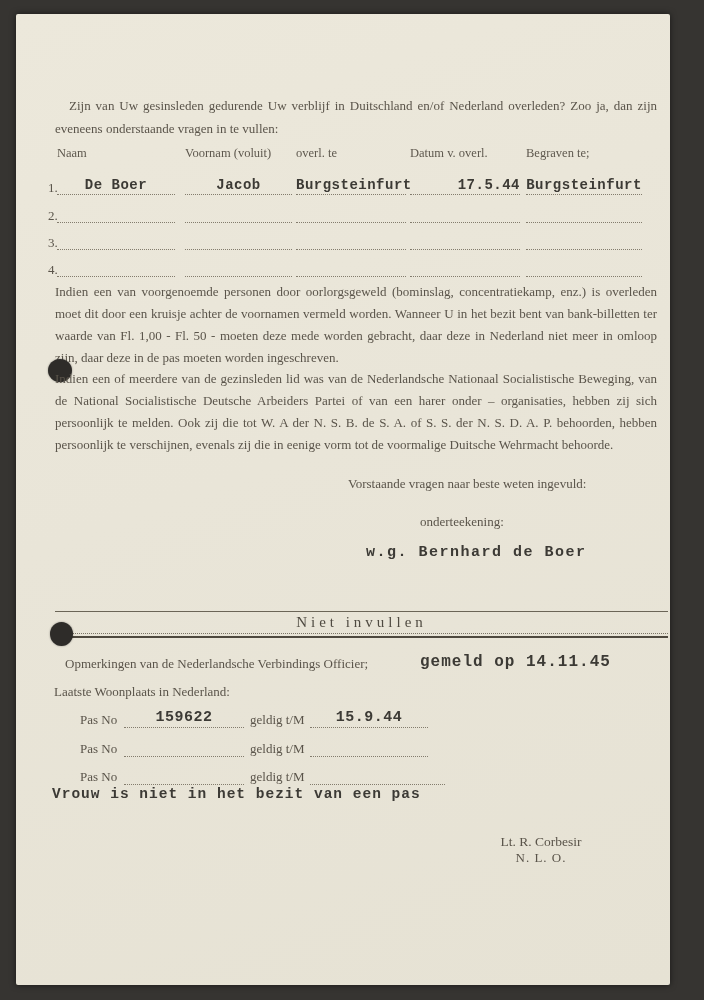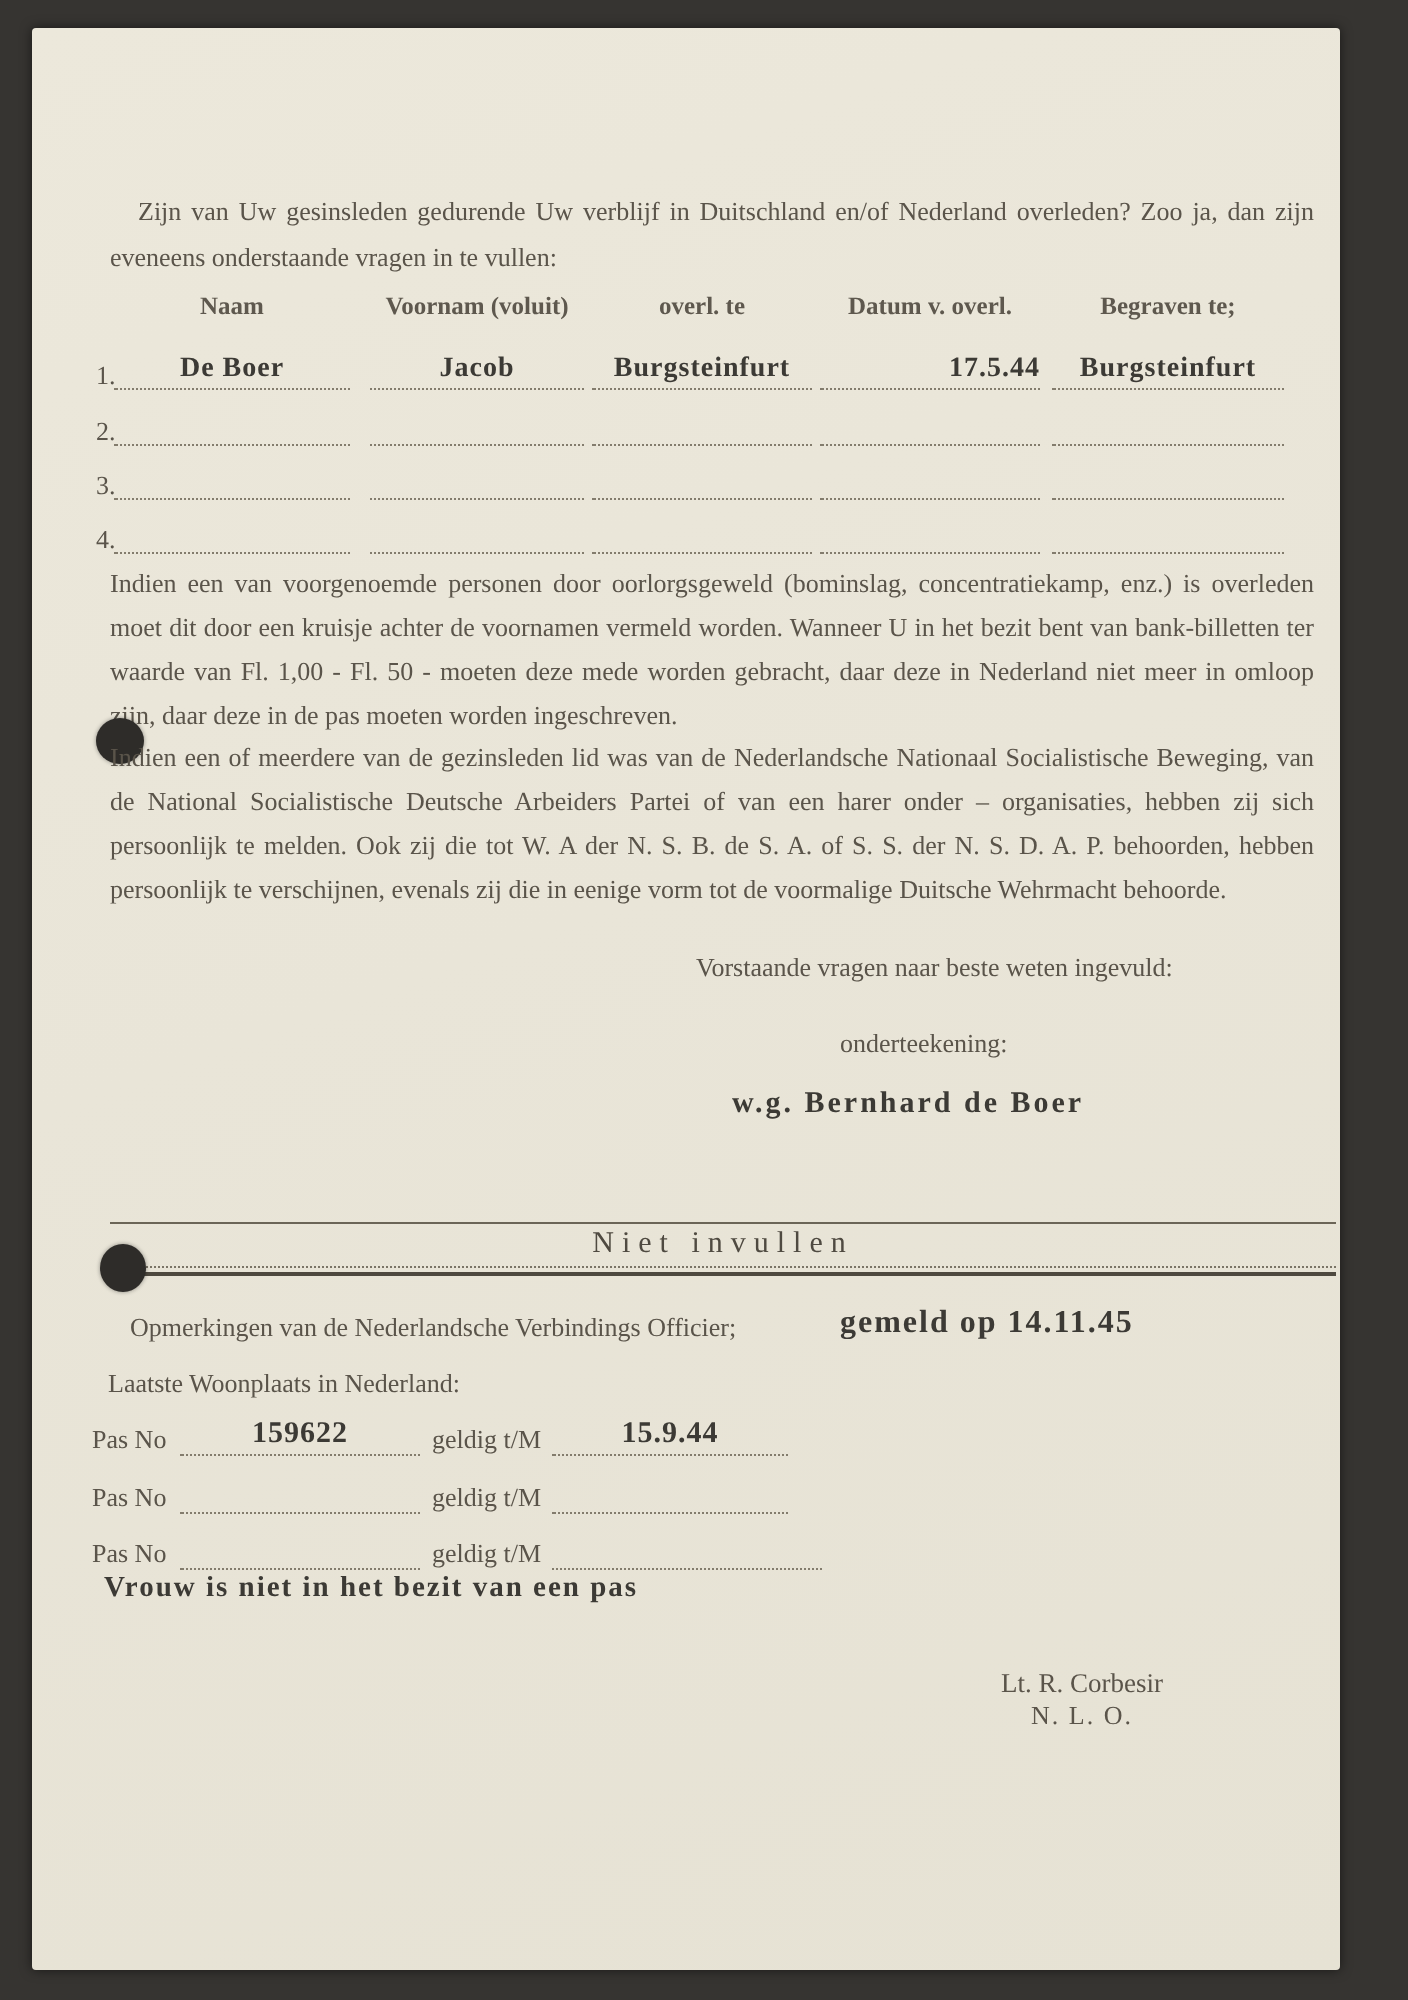--- a/index.html
+++ b/index.html
@@ -13,46 +13,46 @@
   .paper{
     position:absolute;
     left:16px;top:14px;
     width:654px;height:971px;
     background:linear-gradient(160deg,#ece8db 0%,#e9e5d8 45%,#e6e2d4 100%);
     border-radius:2px;
     box-shadow:0 0 6px rgba(0,0,0,.55);
   }
   .printed{color:#5a544a;}
   .typed{
-    font-family:Liberation Serif, serif;
+    font-family:Liberation Mono, monospace;
     font-weight:bold;
     color:#3c3a35;
     letter-spacing:.5px;
   }
   .abs{position:absolute;}
   .para{
     font-size:13px;line-height:22px;
     text-align:justify;
     color:#5a544a;
   }
   .dotline{border-bottom:1px dotted #837c6d;}
   .hole{
     background:#2e2c29;
     border-radius:50%;
     box-shadow:0 0 2px rgba(0,0,0,.4);
   }
-  .hdr{font-size:12.5px;color:#5e584e;text-align:center;font-weight:bold;}
+  .hdr{font-size:12.5px;color:#5e584e;}
   .rownum{font-size:13px;color:#5a544a;}
   .cellval{
     font-size:14px;text-align:center;
     padding-bottom:1px;
     overflow:visible;white-space:nowrap;
   }
   .trow{display:flex;align-items:flex-end;}
-  .paslbl{font-size:13px;color:#5a544a;}
+  .paslbl{font-size:13px;color:#5a544a;margin-left:34px;}
 </style>
 </head>
 <body>
 
 <div class="paper">
 
   <div class="abs para" style="left:39px;top:80px;width:602px;text-indent:14px;line-height:23px;">Zijn van Uw gesinsleden gedurende Uw verblijf in Duitschland en/of Nederland overleden?  Zoo ja, dan zijn eveneens onderstaande vragen in te vullen:</div>
 
   <div class="abs hdr" style="left:41px;top:132px;width:118px;">Naam</div>
   <div class="abs hdr" style="left:169px;top:132px;width:107px;">Voornam (voluit)</div>

